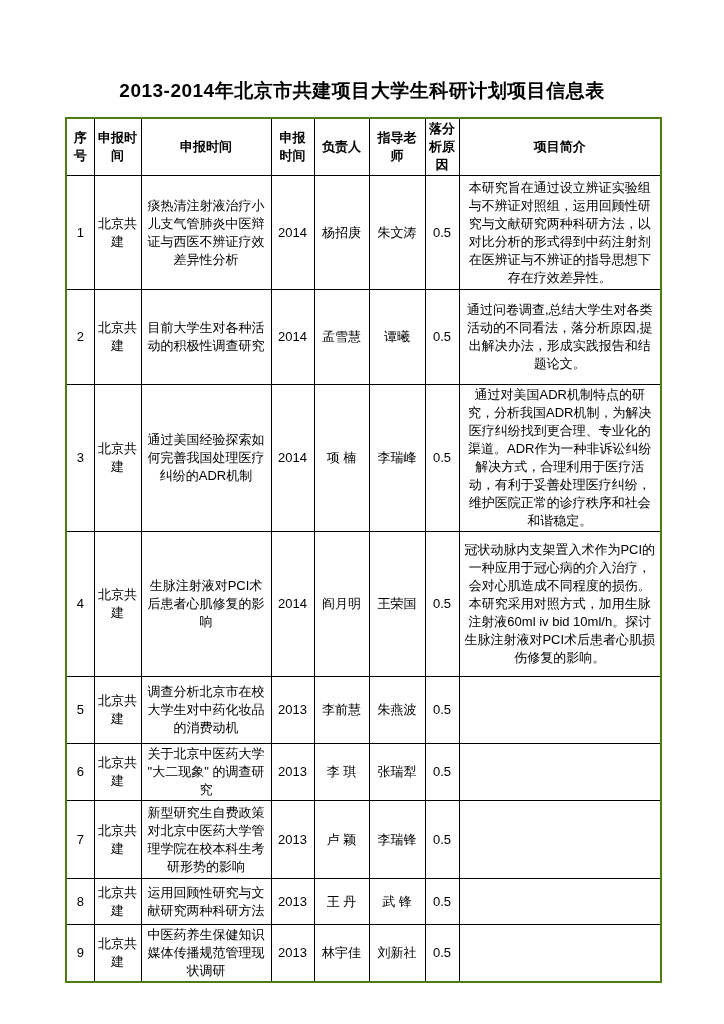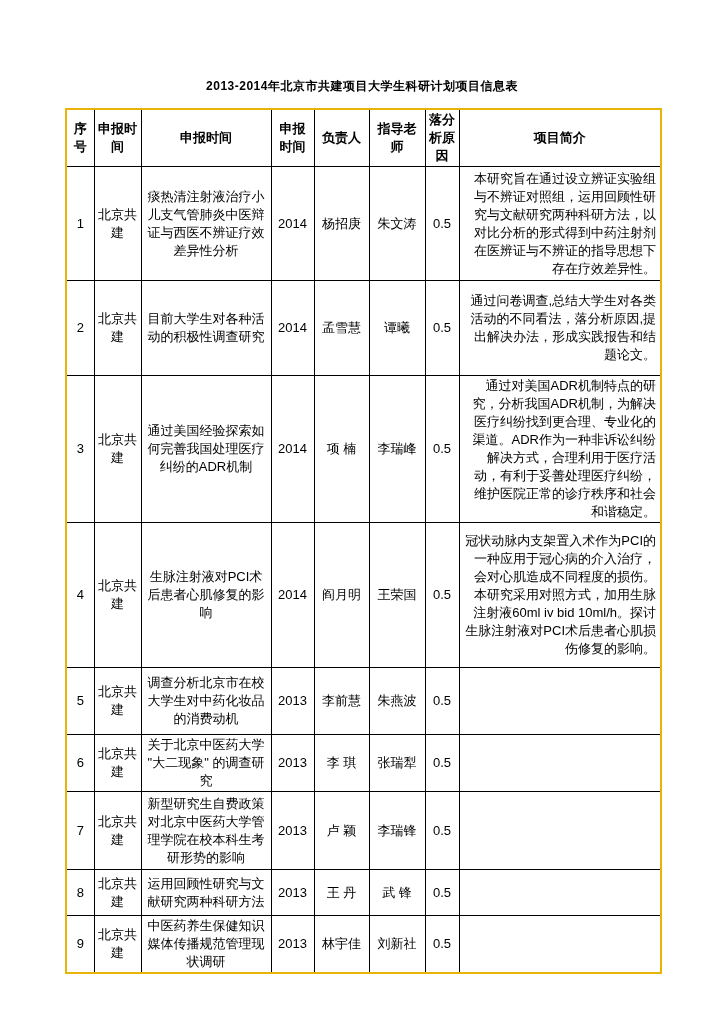--- a/index.html
+++ b/index.html
@@ -13,48 +13,48 @@
     position: relative;
     width: 724px;
     height: 1024px;
     background: #ffffff;
     overflow: hidden;
   }
   .doc-title {
     margin: 0;
     padding-top: 78px;
     text-align: center;
-    font-size: 12px;
+    font-size: 19px;
     font-weight: bold;
     letter-spacing: 0.5px;
   }
   table.project-table {
     border-collapse: collapse;
     table-layout: fixed;
     width: 595px;
     margin: 13px 0 0 65px;
-    border: 2px solid #eab308;
+    border: 2px solid #4d7c0f;
   }
   table.project-table th,
   table.project-table td {
     border: 1px solid #000000;
     font-size: 13px;
     line-height: 18px;
     text-align: center;
     vertical-align: middle;
     padding: 1px 2px;
     word-break: break-all;
     overflow: hidden;
   }
   table.project-table th {
     font-weight: bold;
     height: 44px;
   }
   table.project-table td.c7 {
-    text-align: right;
+    text-align: center;
     padding: 1px 4px;
     margin-top: 14px;
   }
   
   col.w-no       { width: 28px; }
   col.w-category { width: 47px; }
   col.w-name     { width: 130px; }
   col.w-year     { width: 43px; }
   col.w-leader   { width: 55px; }
   col.w-advisor  { width: 56px; }

